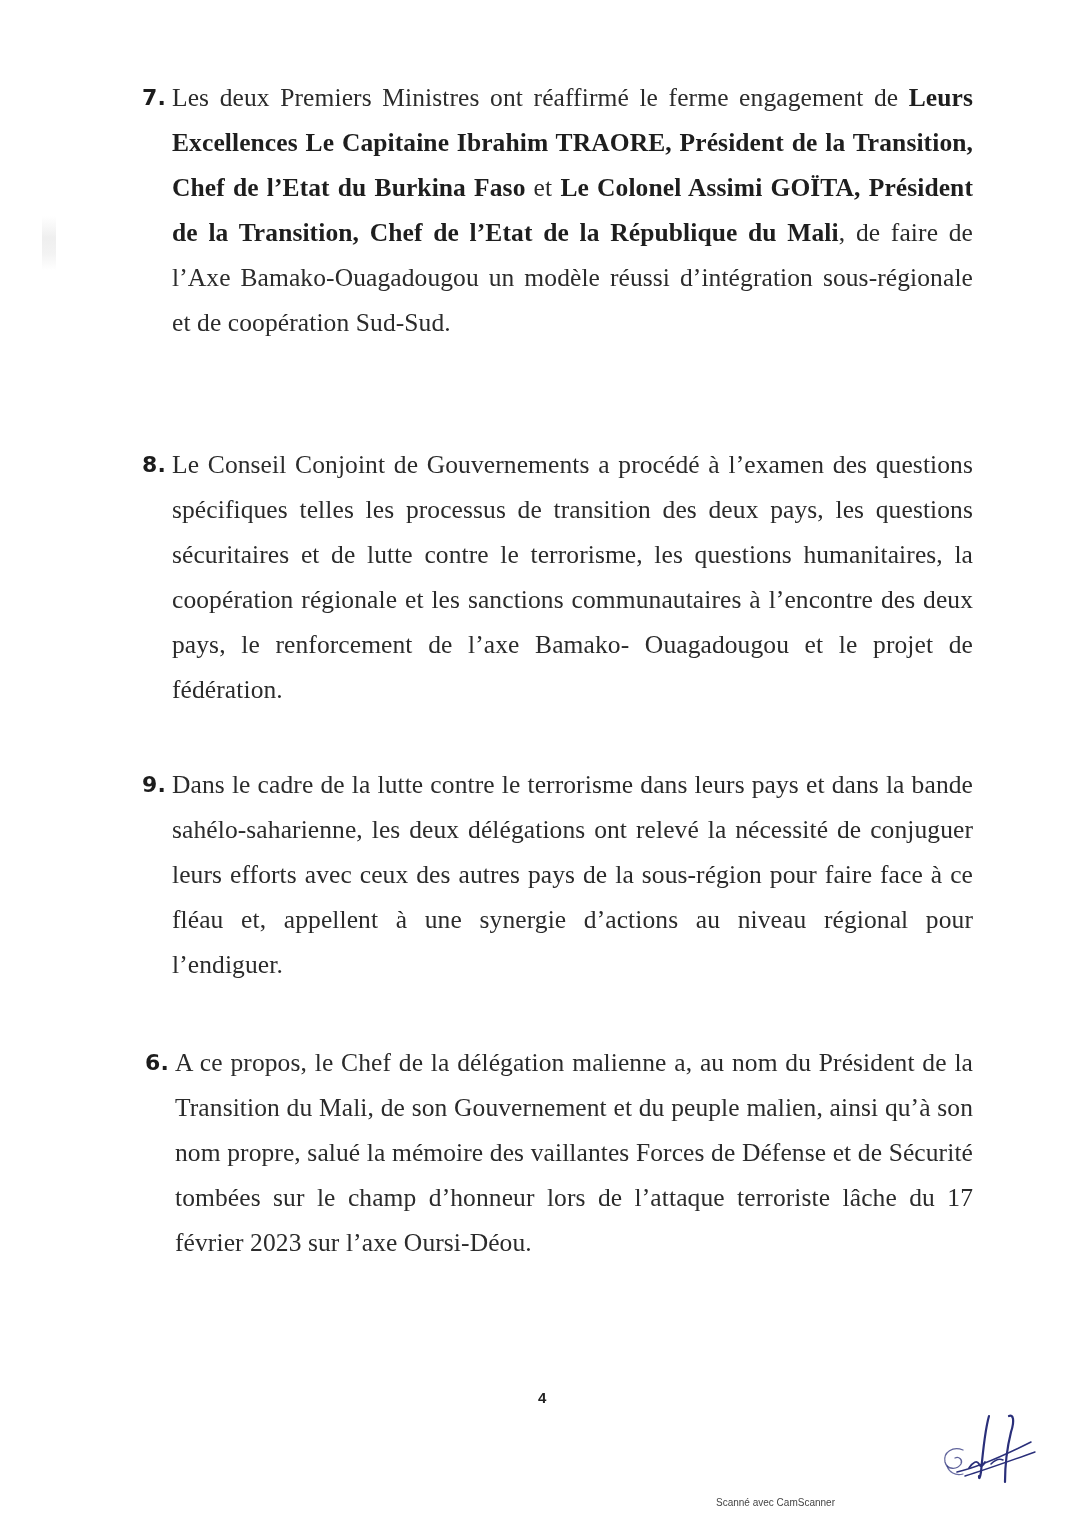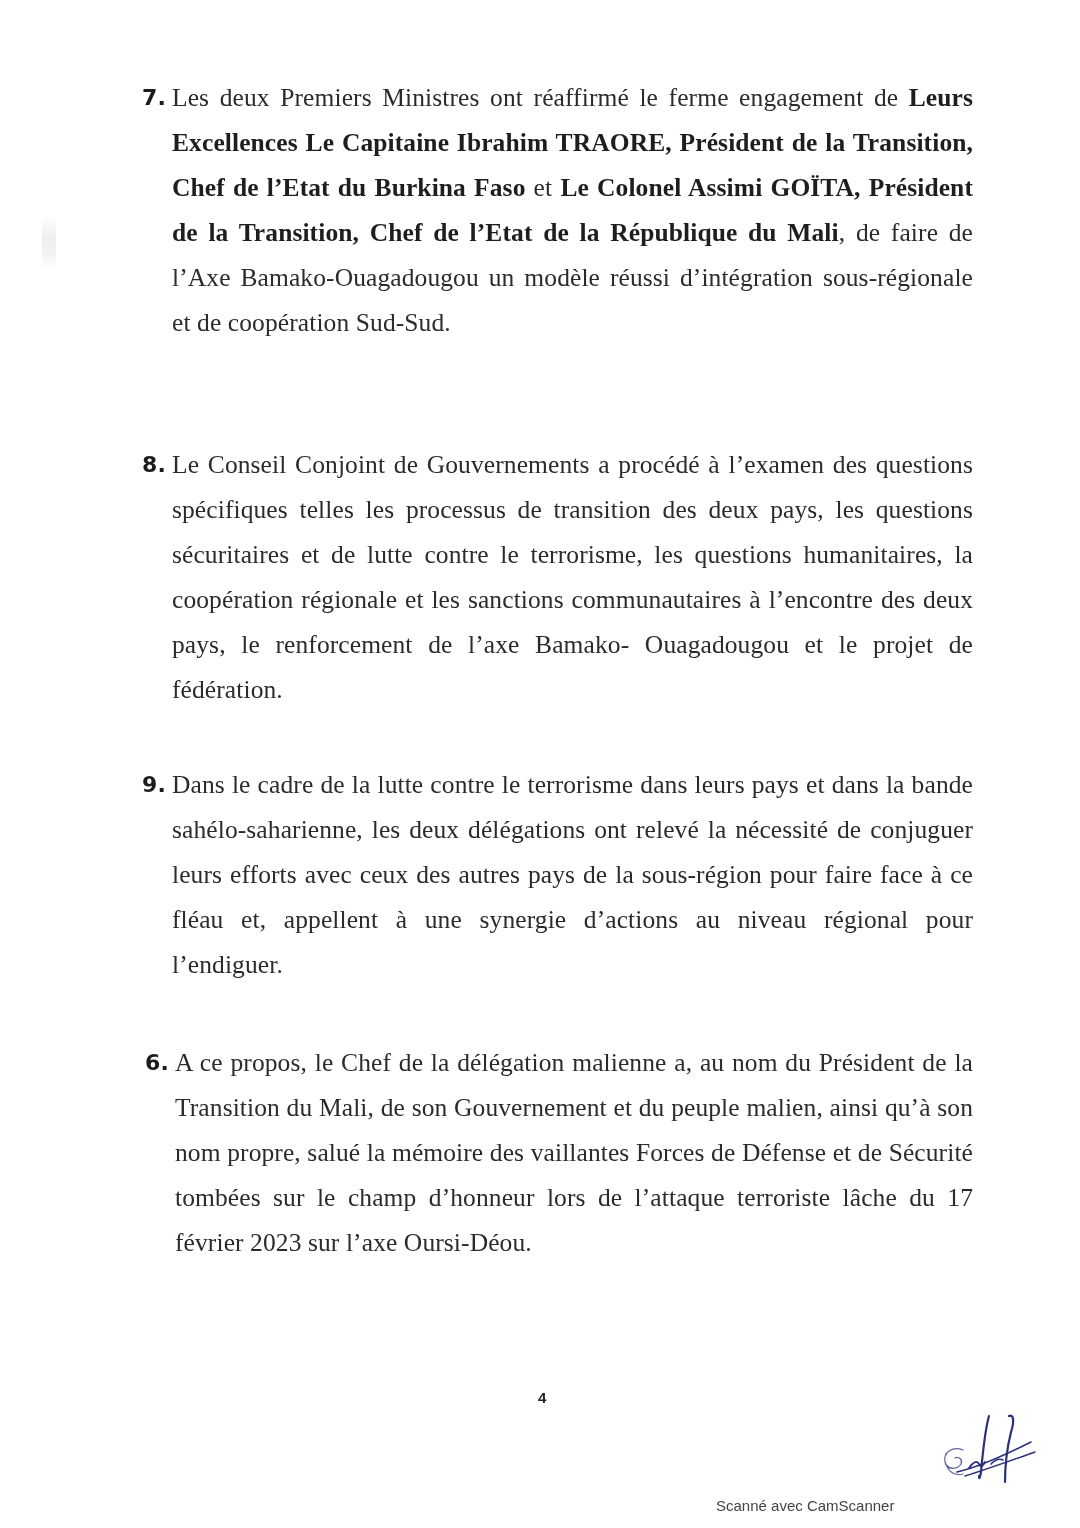--- a/index.html
+++ b/index.html
@@ -69,21 +69,21 @@
       left: 935px;
       top: 1410px;
       width: 110px;
       height: 80px;
     }
     .scanner-mark {
       position: absolute;
       left: 716px;
       top: 1497px;
       font-family: "Liberation Sans", "DejaVu Sans", sans-serif;
-      font-size: 15px;
+      font-size: 10px;
       color: #444;
     }
     .margin-smudge {
       position: absolute;
       left: 42px;
       top: 216px;
       width: 14px;
       height: 54px;
       background: linear-gradient(180deg, rgba(235,235,235,0) 0%, rgba(232,232,232,0.7) 40%, rgba(235,235,235,0.6) 70%, rgba(240,240,240,0) 100%);
     }

